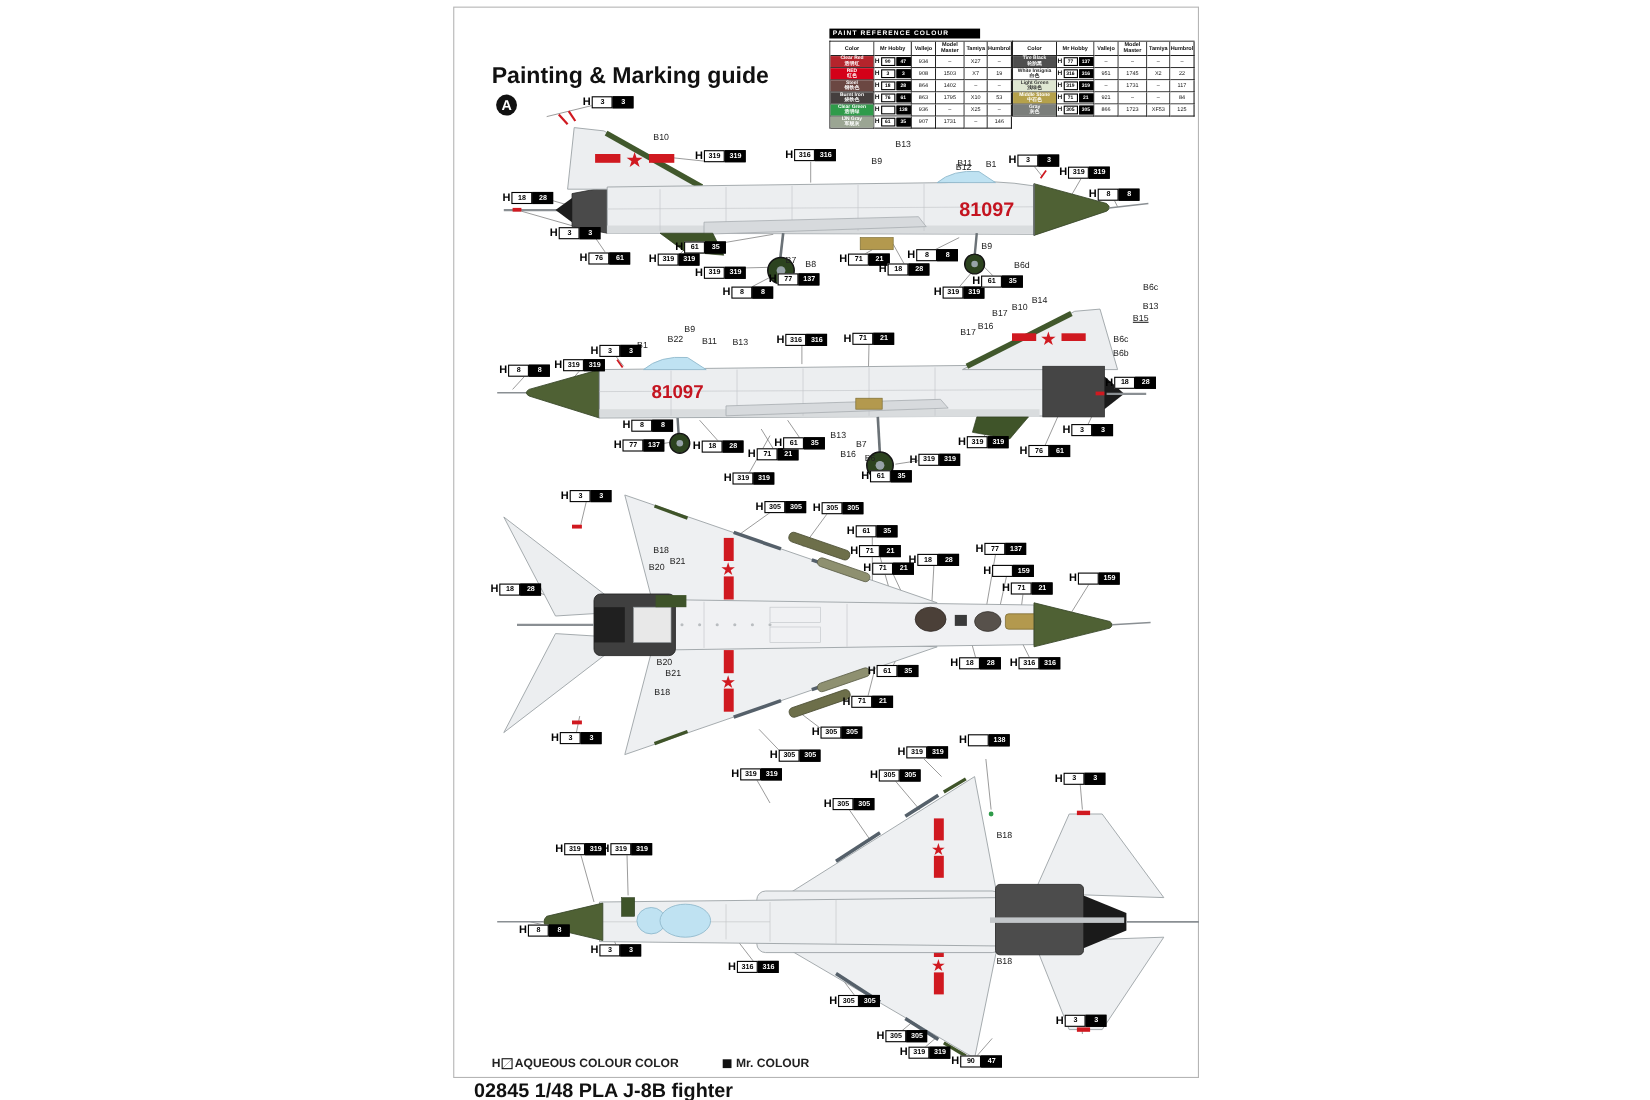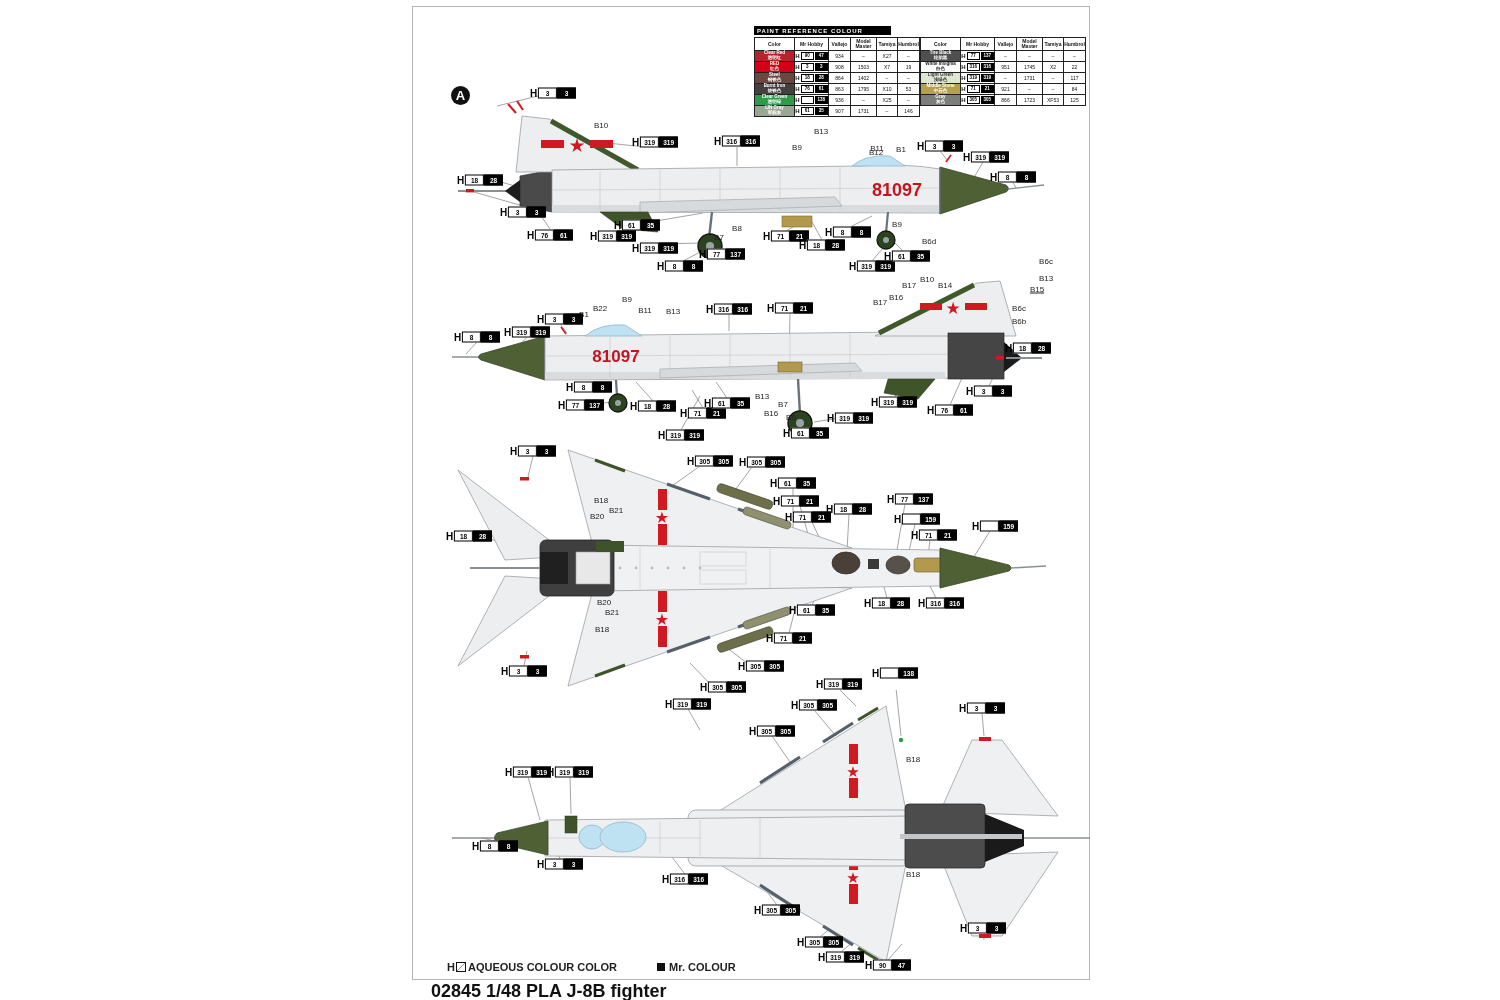--- a/index.html
+++ b/index.html
@@ -51,20 +51,21 @@
           background:linear-gradient(135deg,#fff 45%,#999 50%,#fff 55%);}
   .legend .mrsq{display:inline-block;width:8px;height:8px;background:#111;margin:0 4px 0 40px;}
   .kit-title{position:absolute;left:431px;top:981px;font-size:18px;font-weight:bold;color:#111;z-index:7;}
 </style>
 </head>
 <body>
 
 <div id="stage">
   <div id="sheet"></div>
 
+  <div class="title-en">Painting &amp; Marking guide</div>
   <div class="scheme-circle">A</div>
 
   <div id="paint-table">
     <div class="pt-header">PAINT  REFERENCE COLOUR</div>
     <div class="pt-grid">
       <div class="pt-half">
         <div class="pt-row">
           <div class="tc hc w-color">Color</div>
           <div class="tc hc w-mr">Mr Hobby</div>
           <div class="tc hc w-va">Vallejo</div>
@@ -672,21 +673,21 @@
     </div>
   <div class="layer">
 
   <div class="part" style="position: absolute; left: 601px; top: 125px;">B10</div>
       <div class="part" style="position: absolute; left: 821px; top: 131px;">B13</div>
       <div class="part" style="position: absolute; left: 797px; top: 147px;">B9</div>
       <div class="part" style="position: absolute; left: 876px; top: 152px;">B12</div>
       <div class="part" style="position: absolute; left: 877px; top: 148px;">B11</div>
       <div class="part" style="position: absolute; left: 901px; top: 149px;">B1</div>
       <div class="part" style="position: absolute; left: 719px; top: 237px;">B7</div>
-      <div class="part" style="position: absolute; left: 737px; top: 228px;">B8</div>
+      <div class="part" style="position: absolute; left: 737px; top: 240px;">B8</div>
       <div class="part" style="position: absolute; left: 897px; top: 224px;">B9</div>
       <div class="part" style="position: absolute; left: 929px; top: 241px;">B6d</div>
     </div>
   <div class="layer">
 
   <div class="chip" style="position: absolute; left: 477px; top: 337px;">
         <span class="H">H</span>
         <span class="aq">8</span>
         <span class="mr">8</span>
       </div>
@@ -767,25 +768,25 @@
       </div>
       <div class="chip" style="position: absolute; left: 806px; top: 433px;">
         <span class="H">H</span>
         <span class="aq">61</span>
         <span class="mr">35</span>
       </div>
     </div>
   <div class="layer">
 
   <div class="part" style="position: absolute; left: 584px; top: 314px;">B1</div>
-      <div class="part" style="position: absolute; left: 600px; top: 308px;">B22</div>
+      <div class="part" style="position: absolute; left: 614px; top: 308px;">B22</div>
       <div class="part" style="position: absolute; left: 627px; top: 299px;">B9</div>
       <div class="part" style="position: absolute; left: 645px; top: 310px;">B11</div>
       <div class="part" style="position: absolute; left: 673px; top: 311px;">B13</div>
-      <div class="part" style="position: absolute; left: 945px; top: 273px; margin-top: 12px;">B14</div>
+      <div class="part" style="position: absolute; left: 945px; top: 273px;">B14</div>
       <div class="part" style="position: absolute; left: 927px; top: 279px;">B10</div>
       <div class="part" style="position: absolute; left: 909px; top: 285px;">B17</div>
       <div class="part" style="position: absolute; left: 896px; top: 297px;">B16</div>
       <div class="part" style="position: absolute; left: 880px; top: 302px;">B17</div>
       <div class="part" style="position: absolute; left: 1046px; top: 261px;">B6c</div>
       <div class="part" style="position: absolute; left: 1046px; top: 278px;">B13</div>
       <div class="part" style="position: absolute; left: 1037px; top: 289px; text-decoration: underline;">B15</div>
       <div class="part" style="position: absolute; left: 1019px; top: 308px;">B6c</div>
       <div class="part" style="position: absolute; left: 1019px; top: 321px;">B6b</div>
       <div class="part" style="position: absolute; left: 762px; top: 396px;">B13</div>

